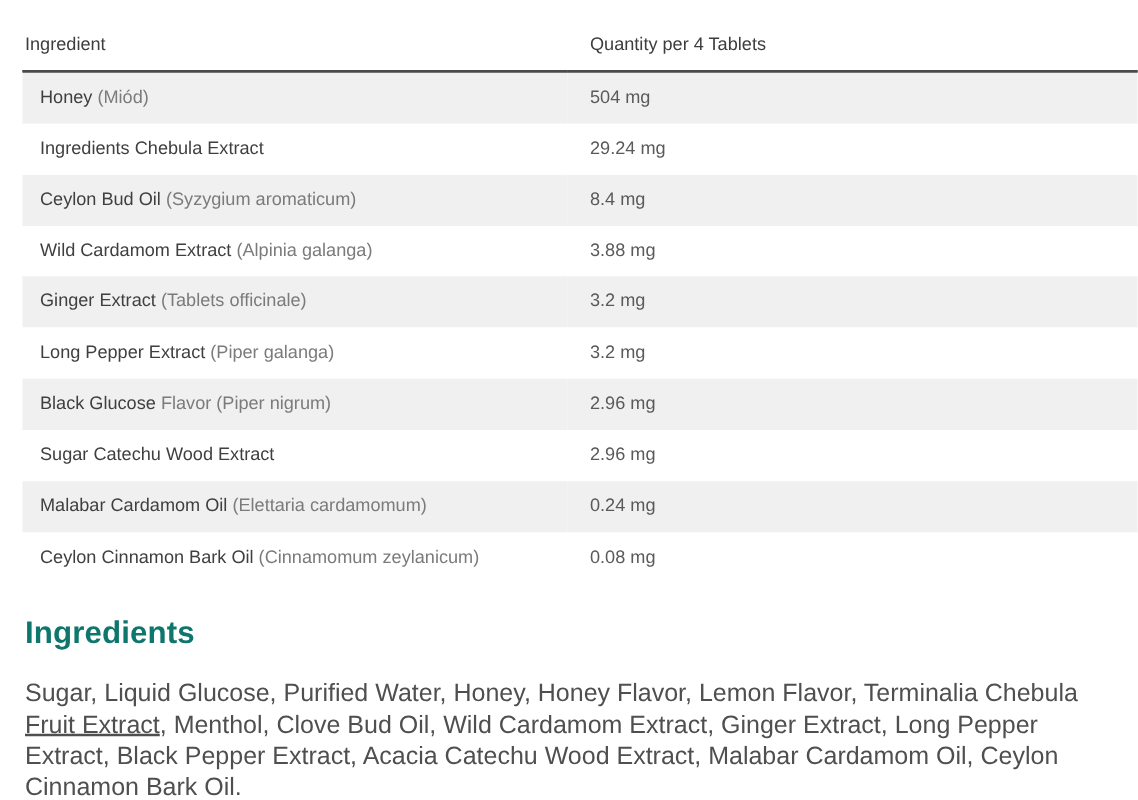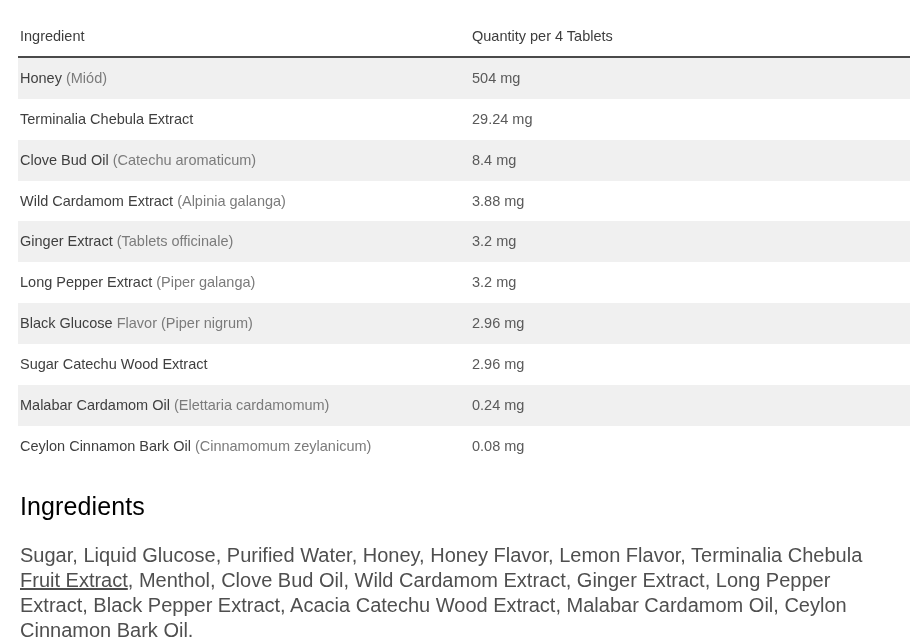--- a/index.html
+++ b/index.html
@@ -41,33 +41,33 @@
   table.nutrition th.col-ing { width: 434px; padding-left: 2px; }
   table.nutrition th.col-qty { width: 440px; padding-left: 18px; }
 
   table.nutrition td {
     font-size: 14.5px;
     padding: 11px 0 11px 0;
     color: #5a5a5a;
     vertical-align: middle;
     line-height: 1.3;
   }
-  table.nutrition td.ing { padding-left: 2px; }
+  table.nutrition td.ing { padding-left: 14px; }
   table.nutrition td.qty { padding-left: 18px; }
   table.nutrition tbody tr:nth-child(odd) { background: #f0f0f0; }
   table.nutrition tbody tr:nth-child(even) { background: #ffffff; }
 
   .ing-main { color: #3f3f3f; }
   .ing-sub { color: #7b7b7b; }
 
   
   h2.section-title {
     font-size: 25px;
-    font-weight: normal;
-    color: #000000;
+    font-weight: bold;
+    color: #0f766e;
     margin: 26px 0 0 2px;
     letter-spacing: 0.1px;
   }
   p.ingredients-body {
     font-size: 20px;
     line-height: 25px;
     color: #4f4f4f;
     margin: 22px 0 0 2px;
     width: 876px;
   }
@@ -88,25 +88,25 @@
         <th class="col-ing">Ingredient</th>
         <th class="col-qty">Quantity per 4 Tablets</th>
       </tr>
     </thead>
     <tbody id="table-body">
         <tr>
           <td class="ing"><span class="ing-main">Honey </span><span class="ing-sub">(Miód)</span></td>
           <td class="qty">504 mg</td>
         </tr>
         <tr>
-          <td class="ing"><span class="ing-main">Terminalia Chebula Extract</span><span class="ing-sub"></span></td>
+          <td class="ing"><span class="ing-main">Ingredients Chebula Extract</span><span class="ing-sub"></span></td>
           <td class="qty">29.24 mg</td>
         </tr>
         <tr>
-          <td class="ing"><span class="ing-main">Clove Bud Oil </span><span class="ing-sub">(Catechu aromaticum)</span></td>
+          <td class="ing"><span class="ing-main">Ceylon Bud Oil </span><span class="ing-sub">(Syzygium aromaticum)</span></td>
           <td class="qty">8.4 mg</td>
         </tr>
         <tr>
           <td class="ing"><span class="ing-main">Wild Cardamom Extract </span><span class="ing-sub">(Alpinia galanga)</span></td>
           <td class="qty">3.88 mg</td>
         </tr>
         <tr>
           <td class="ing"><span class="ing-main">Ginger Extract </span><span class="ing-sub">(Tablets officinale)</span></td>
           <td class="qty">3.2 mg</td>
         </tr>

